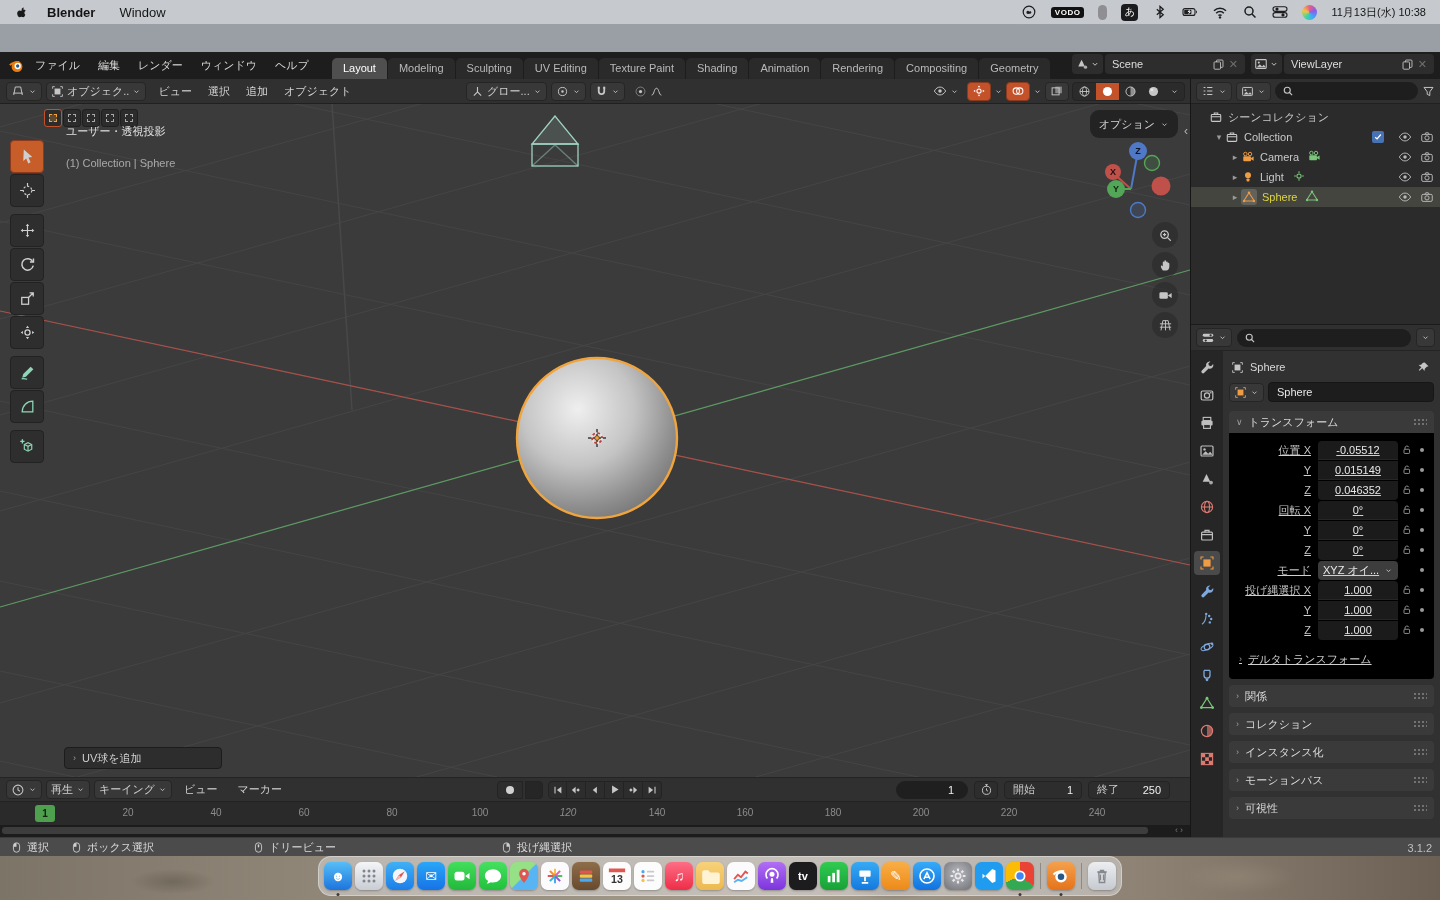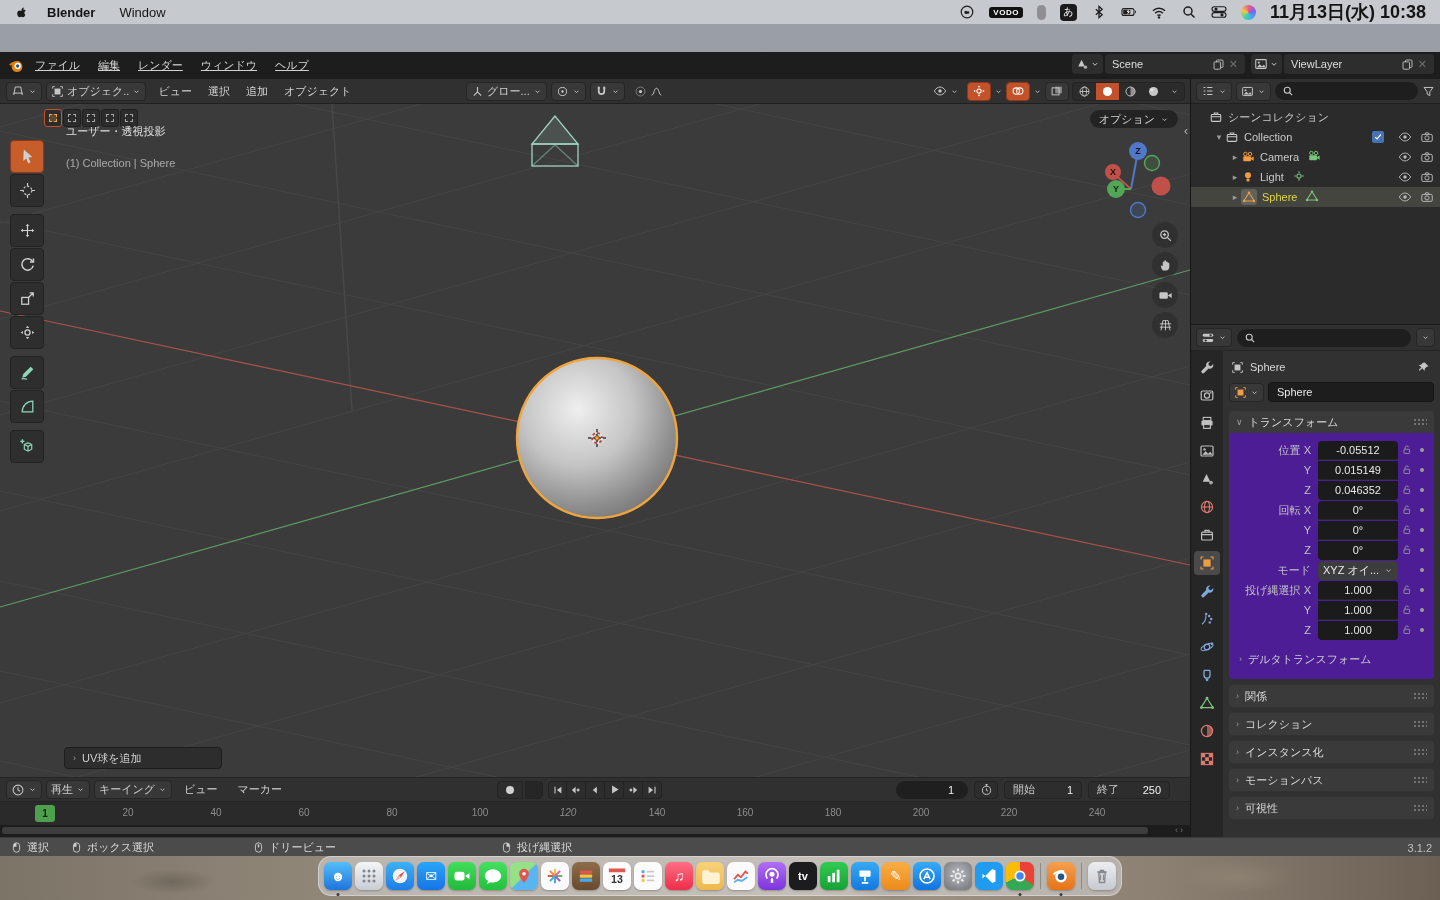--- a/index.html
+++ b/index.html
@@ -20,40 +20,40 @@
       radial-gradient(70px 20px at 62% 70%,#544b4277,transparent 70%),
       radial-gradient(80px 24px at 86% 50%,#9c927f66,transparent 70%),
       linear-gradient(90deg,#7d7468,#978d7e 30%,#a59b8b 55%,#8c8173 80%,#6b6053);}
 
   
   .menubar{position:absolute;top:0;left:0;right:0;height:24px;background:#c6cacf;
     display:flex;align-items:center;padding:0 14px;gap:0;color:#141414;font-size:13px;z-index:50;}
   .mb-app{font-weight:bold;margin-left:18px;}
   .mb-item{margin-left:24px;}
   .mb-right{margin-left:auto;display:flex;align-items:center;gap:14px;color:#1d1d1f;}
-  .mb-clock{margin-left:14px;font-size:18px;font-weight:bold;}
+  .mb-clock{margin-left:14px;font-size:11px;}
   .mb-pill{background:#111;color:#fff;font-size:8px;font-weight:bold;border-radius:3px;padding:1px 4px;letter-spacing:.5px;}
   .mb-square{background:#1b1b1d;color:#fff;font-size:10px;border-radius:4px;width:17px;height:17px;display:flex;align-items:center;justify-content:center;}
   .mb-mic{width:9px;height:15px;border-radius:5px;background:#8e8e93;display:inline-block;}
   .mb-siri{width:15px;height:15px;border-radius:50%;
     background:conic-gradient(#e85d8a,#8a5de8,#3fa9f5,#41d6a3,#f5c542,#e85d8a);}
 
   
   .titlebar{position:absolute;top:24px;left:0;right:0;height:28px;background:#d6d4d6;
     border-bottom:1px solid #a3a1a3;display:flex;align-items:center;justify-content:center;z-index:40;}
   .traffic{position:absolute;left:12px;display:flex;gap:8px;}
   .tl-dot{width:12px;height:12px;border-radius:50%;}
   .tl-close{background:#ff5f57;}.tl-min{background:#febc2e;}.tl-max{background:#28c840;}
   .wtitle{display:flex;align-items:center;gap:6px;color:#434343;font-size:13px;font-weight:bold;}
 
   
   .blender{position:absolute;top:52px;left:0;width:1440px;height:804px;background:#1d1d1d;z-index:30;}
 
   .topbar{height:27px;display:flex;align-items:flex-end;background:#1d1d1d;padding:0 0 0 8px;}
-  .tb-menus{display:flex;align-items:center;height:100%;text-decoration:underline;}
+  .tb-menus{display:flex;align-items:center;height:100%;}
   .tb-menu{padding:0 9px;color:#d8d8d8;display:flex;align-items:center;height:100%;}
   .ws-tabs{display:flex;align-items:flex-end;margin-left:14px;height:100%;}
   .ws-tab{padding:4px 11px 5px;background:#2a2a2a;color:#b9b9b9;border-radius:5px 5px 0 0;margin-right:1px;white-space:nowrap;}
   .ws-tab.active{background:#4f4f4f;color:#fff;}
   .tb-right{margin-left:auto;display:flex;align-items:center;gap:6px;padding:0 6px 3px 0;height:100%;}
   .wgt{display:flex;align-items:center;gap:2px;}
   .iconbtn{background:#2d2d2d;border-radius:4px;height:20px;display:flex;align-items:center;gap:1px;padding:0 3px;}
   .field{background:#2d2d2d;border-radius:4px;height:20px;display:flex;align-items:center;padding:0 7px;gap:6px;color:#dedede;}
   .field .fx{margin-left:auto;display:flex;align-items:center;gap:4px;}
   .xdim{color:#6f6f6f;font-size:11px;}
@@ -80,21 +80,21 @@
   
   .viewport{flex:1;position:relative;background:#3b3b3b;overflow:hidden;}
   .vpsvg{position:absolute;inset:0;}
   .selmode{position:absolute;left:44px;top:5px;display:flex;gap:1px;}
   .smb{width:18px;height:18px;background:#2c2c2c;border:1px solid #1f1f1f;border-radius:3px;display:flex;align-items:center;justify-content:center;}
   .smsq{width:8px;height:8px;border:1px dashed #a9a9a9;}
   .smb.active{border-color:#c3512a;}
   .smb.active .smsq{border-color:#f0a43e;background:rgba(240,164,62,.25);}
   .vp-viewlabel{position:absolute;left:66px;top:20px;color:rgba(255,255,255,.85);font-size:11px;}
   .vp-ctxlabel{position:absolute;left:66px;top:53px;color:rgba(255,255,255,.55);font-size:11px;}
-  .vp-options{position:absolute;right:12px;top:6px;height:18px;background:rgba(32,32,32,.85);border-radius:9px;
+  .vp-options{position:absolute;right:12px;top:6px;height:28px;background:rgba(32,32,32,.85);border-radius:9px;
     display:flex;align-items:center;gap:5px;padding:0 9px;color:#d5d5d5;}
   .vp-toolbar{position:absolute;left:10px;top:36px;display:flex;flex-direction:column;gap:1px;}
   .tool{width:34px;height:33px;background:#2e2e2e;border:1px solid #222;border-radius:4px;display:flex;align-items:center;justify-content:center;}
   .tool.active{background:#c75d28;border-color:#8c3a1e;}
   .tool.active .ic{color:#fff;}
   .tool.gap{margin-top:6px;}
   .vp-side{position:absolute;right:12px;top:118px;display:flex;flex-direction:column;gap:4px;align-items:center;}
   .sbtn{width:26px;height:26px;border-radius:13px;background:rgba(40,40,40,.55);display:flex;align-items:center;justify-content:center;}
   .vp-operator{position:absolute;left:64px;bottom:8px;width:158px;height:22px;background:#2d2d2d;border:1px solid #1c1c1c;border-radius:4px;
     display:flex;align-items:center;gap:6px;padding:0 8px;color:#cfcfcf;}
@@ -148,21 +148,21 @@
   .pbody{flex:1;padding:4px 4px 0 4px;position:relative;overflow:hidden;}
   .pcrumb{height:24px;display:flex;align-items:center;gap:6px;padding:0 4px;color:#d8d8d8;position:relative;}
   .pcrumb .pin{position:absolute;right:6px;}
   .pnamerow{height:26px;display:flex;align-items:center;gap:4px;padding:0 2px;}
   .pnamefield{flex:1;height:20px;background:#1d1d1d;border:1px solid #161616;border-radius:4px;display:flex;align-items:center;padding:0 8px;color:#e8e8e8;}
   .panel{margin:6px 2px 0;}
   .panelhead{height:22px;background:#3a3a3a;border-radius:4px 4px 0 0;display:flex;align-items:center;gap:6px;padding:0 7px;color:#dcdcdc;position:relative;}
   .panelhead.closed{border-radius:4px;}
   .grip{position:absolute;right:7px;width:14px;height:8px;
     background-image:radial-gradient(circle,#8a8a8a 1px,transparent 1.2px);background-size:4px 4px;opacity:.7;}
-  .panelbody{background:#4c1d95;border-radius:0 0 4px 4px;padding:7px 4px 9px 0;}
+  .panelbody{background:#000000;border-radius:0 0 4px 4px;padding:7px 4px 9px 0;text-decoration:underline;}
   .prow{height:20px;display:flex;align-items:center;padding-right:2px;}
   .prow.gap{}
   .plabel{flex:1;text-align:right;margin-right:7px;color:#c3c3c3;white-space:nowrap;}
   .pfield{width:80px;height:19px;background:#1b1b1b;display:flex;align-items:center;justify-content:center;color:#e8e8e8;border-bottom:1px solid #262626;}
   .pfield.g-start{border-radius:4px 4px 0 0;}
   .pfield.g-end{border-radius:0 0 4px 4px;border-bottom:none;}
   .pfield.dd{background:#3d3d3d;border-radius:4px;border-bottom:none;justify-content:space-between;padding:0 5px;}
   .plock{width:18px;display:flex;justify-content:center;}
   .pdot{width:12px;display:flex;justify-content:center;}
   .pdot::after{content:"";width:4px;height:4px;border-radius:50%;background:#9a9a9a;}
@@ -258,20 +258,32 @@
             <circle cx="8.6" cy="8" r="1.5" fill="#265787"></circle>
             <path d="M1.6 7.2C3.8 5 6.4 4 10 4.4" stroke="#e87d0d" stroke-width="1.6" fill="none"></path>
           </svg>
         </span>
       <div class="tb-menus" id="tb-menus">
           <span class="tb-menu">ファイル</span>
           <span class="tb-menu">編集</span>
           <span class="tb-menu">レンダー</span>
           <span class="tb-menu">ウィンドウ</span>
           <span class="tb-menu">ヘルプ</span>
+        </div>
+      <div class="ws-tabs" id="ws-tabs">
+          <div class="ws-tab active">Layout</div>
+          <div class="ws-tab">Modeling</div>
+          <div class="ws-tab">Sculpting</div>
+          <div class="ws-tab">UV Editing</div>
+          <div class="ws-tab">Texture Paint</div>
+          <div class="ws-tab">Shading</div>
+          <div class="ws-tab">Animation</div>
+          <div class="ws-tab">Rendering</div>
+          <div class="ws-tab">Compositing</div>
+          <div class="ws-tab">Geometry</div>
         </div>
       <div class="tb-right">
         <div class="wgt">
           <div class="iconbtn">
             <span class="ic">
                 <svg viewBox="0 0 16 16" width="14" height="14">
                   <path d="M7.5 3l3.8 7.8H3.7z" fill="currentColor"></path>
                   <circle cx="12" cy="11.6" r="1.9" fill="currentColor" opacity=".85"></circle>
                 </svg>
               </span>

